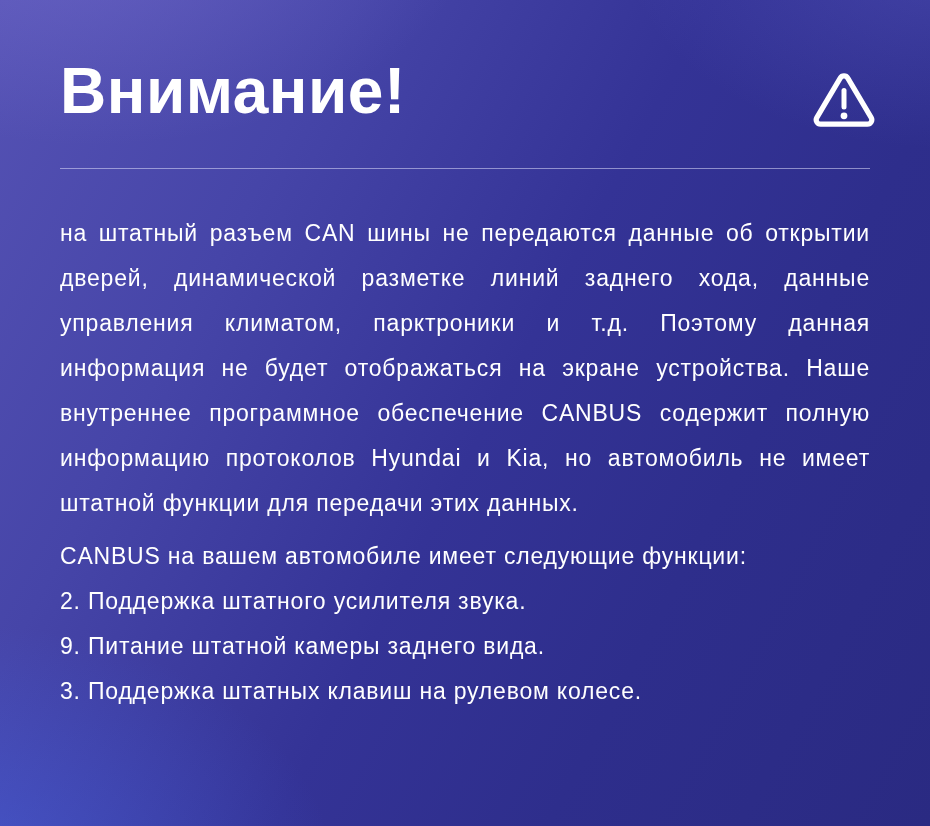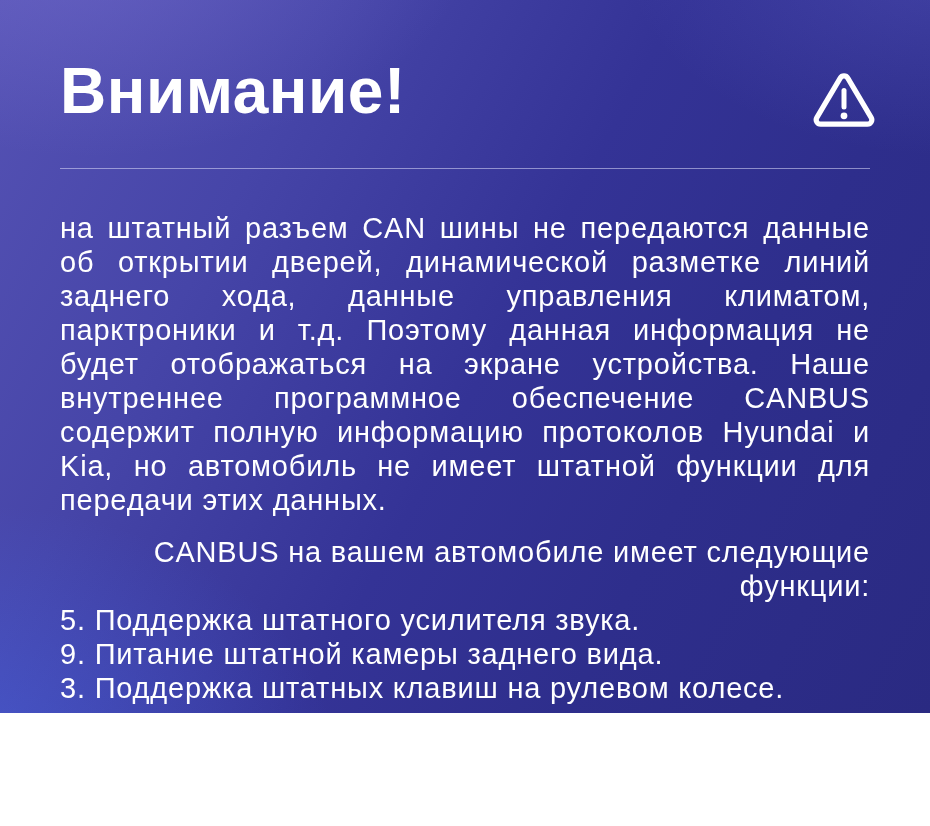--- a/index.html
+++ b/index.html
@@ -6,21 +6,21 @@
 
   html, body {
     width: 930px;
     height: 826px;
     font-family: "Liberation Sans", sans-serif;
   }
 
   .canvas {
     position: relative;
     width: 930px;
-    height: 713px;
+    height: 826px;
     overflow: hidden;
     color: #ffffff;
     background:
       radial-gradient(620px 420px at -4% 106%, rgba(72, 104, 235, 0.50), rgba(72,104,235,0) 60%),
       radial-gradient(640px 380px at 10% -10%, rgba(140, 130, 225, 0.35), rgba(140,130,225,0) 60%),
       radial-gradient(520px 320px at 102% -6%, rgba(110, 110, 220, 0.30), rgba(110,110,220,0) 62%),
       linear-gradient(118deg, #5552b4 0%, #4645a8 26%, #343396 52%, #2e2e8c 72%, #2a2a82 100%);
   }
 
   .inner {
@@ -54,35 +54,34 @@
   }
 
   .divider {
     border: none;
     border-top: 1px solid rgba(220, 220, 250, 0.55);
     margin-top: 36px;
     width: 100%;
   }
 
   .body-text {
-    font-size: 29px;
-    line-height: 34px;
+    font-size: 23px;
+    line-height: 45px;
     letter-spacing: 0.8px;
     color: #ffffff;
   }
 
   p.main-paragraph {
     margin-top: 42px;
     text-align: justify;
     text-justify: inter-word;
   }
 
   p.functions-intro {
-    margin-top: 18px;
-    text-align: right;
+    margin-top: 8px;
   }
 
   .functions-list p {
     margin: 0;
   }
 </style>
 </head>
 <body>
 
 <div class="canvas">
@@ -100,19 +99,19 @@
       </span>
     </div>
 
     <hr class="divider">
 
     <p class="body-text main-paragraph">на штатный разъем CAN шины не передаются данные об открытии дверей, динамической разметке линий заднего хода, данные управления климатом, парктроники и т.д. Поэтому данная информация не будет отображаться на экране устройства. Наше внутреннее программное обеспечение CANBUS содержит полную информацию протоколов Hyundai и Kia, но автомобиль не имеет штатной функции для передачи этих данных.</p>
 
     <p class="body-text functions-intro">CANBUS на вашем автомобиле имеет следующие функции:</p>
 
     <div class="functions-list body-text">
-      <p>5. Поддержка штатного усилителя звука.</p>
+      <p>2. Поддержка штатного усилителя звука.</p>
       <p>9. Питание штатной камеры заднего вида.</p>
       <p>3. Поддержка штатных клавиш на рулевом колесе.</p>
     </div>
 
   </div>
 </div>
 
 </body></html>

